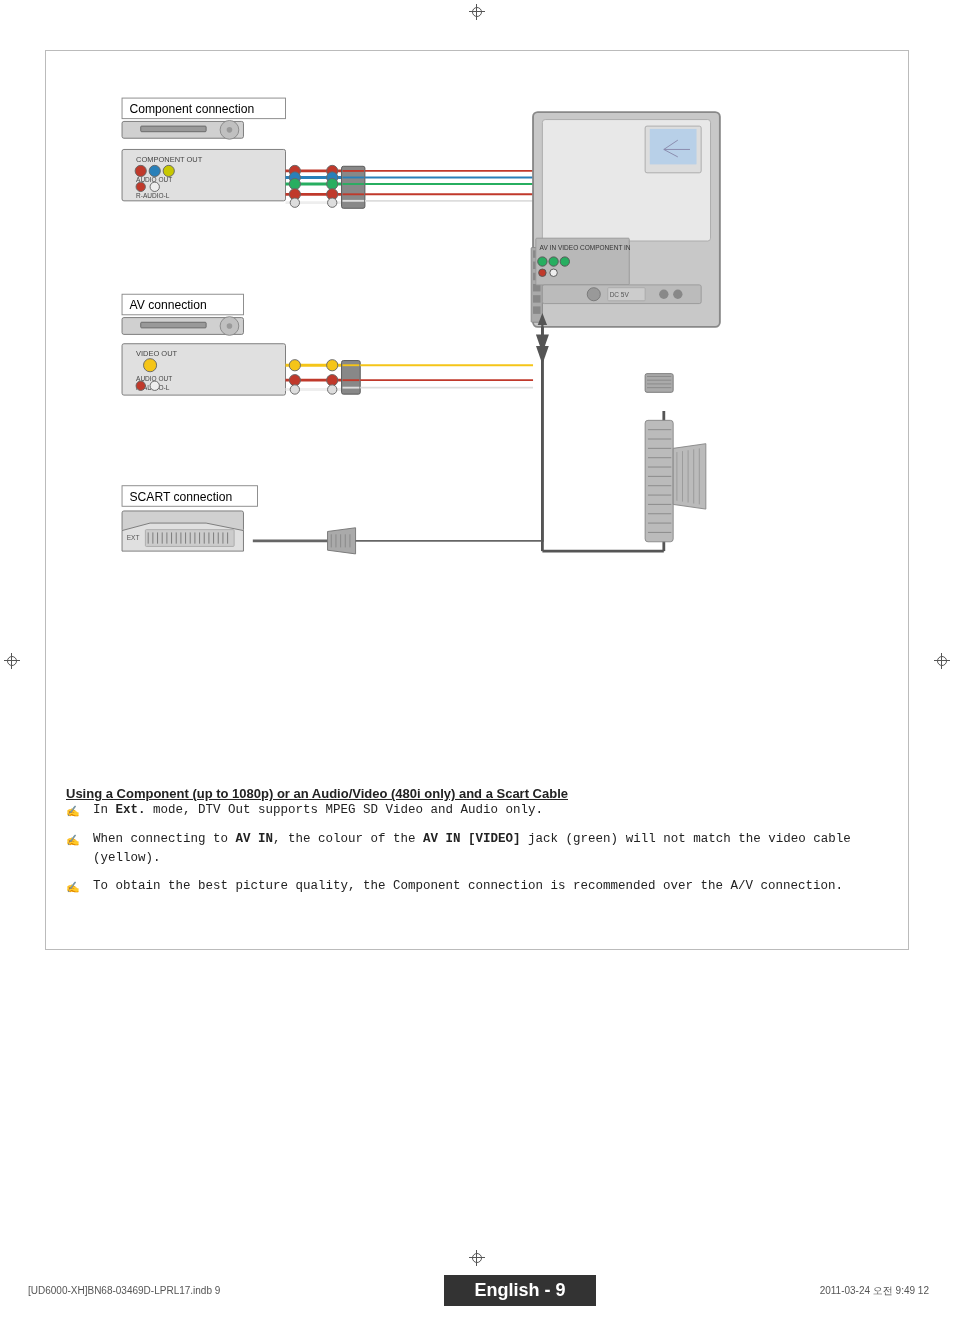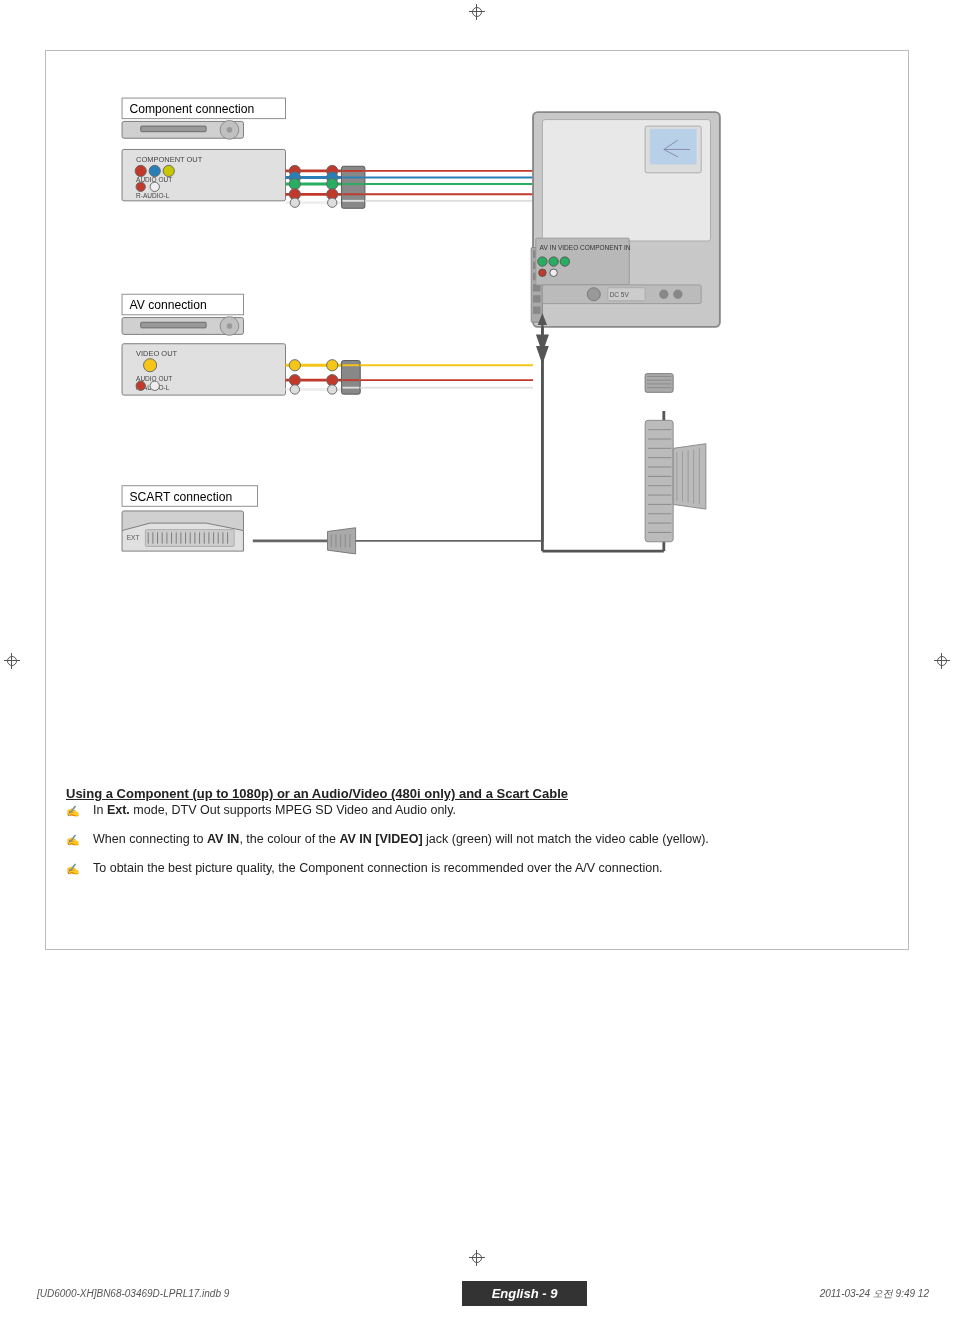--- a/index.html
+++ b/index.html
@@ -92,42 +92,42 @@
       height: 16px;
       flex-shrink: 0;
       margin-right: 5px;
       margin-top: 2px;
       font-size: 11px;
       color: #555;
     }
 
     .note-text {
       flex: 1;
+      font-family: Liberation Mono, monospace;
     }
 
     
     .page-footer {
       position: absolute;
       bottom: 15px;
-      left: 12px;
+      left: 3px;
       right: 0;
       display: flex;
       align-items: center;
       justify-content: space-between;
       padding: 0 25px;
       font-size: 10px;
       color: #555;
-      font-style: italic;
     }
 
     .page-number-box {
       background: #333;
       color: #fff;
       padding: 5px 30px;
-      font-size: 13px;
+      font-size: 18px;
       font-weight: bold;
     }
 
     
     .diagram-svg {
       width: 100%;
       height: 680px;
     }
 
     

